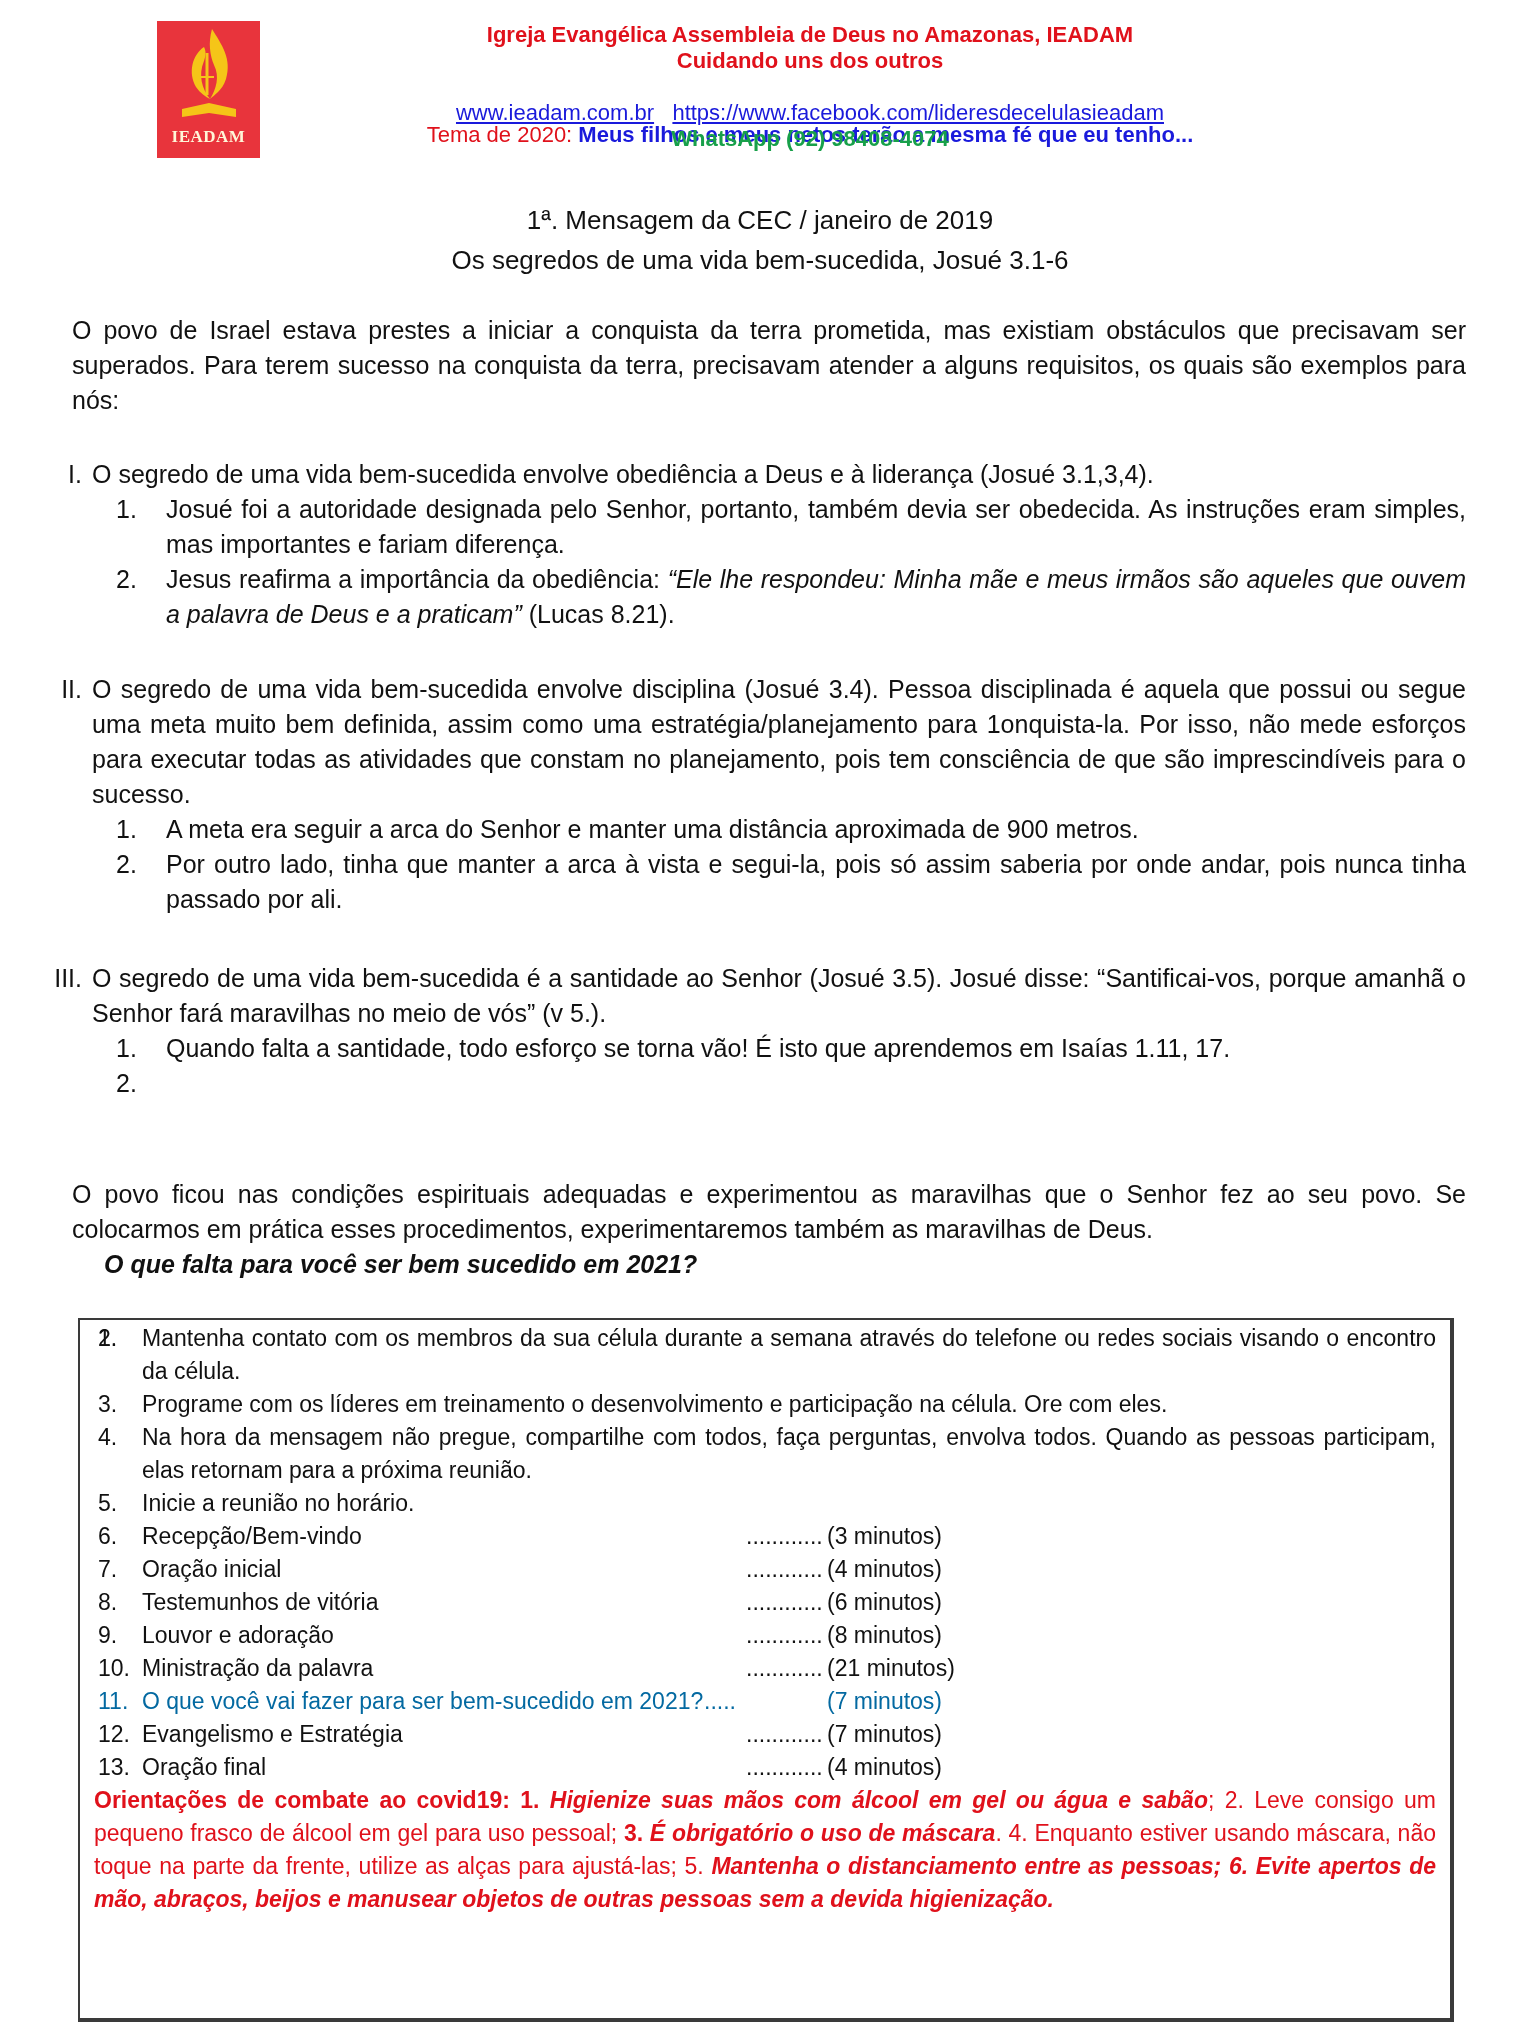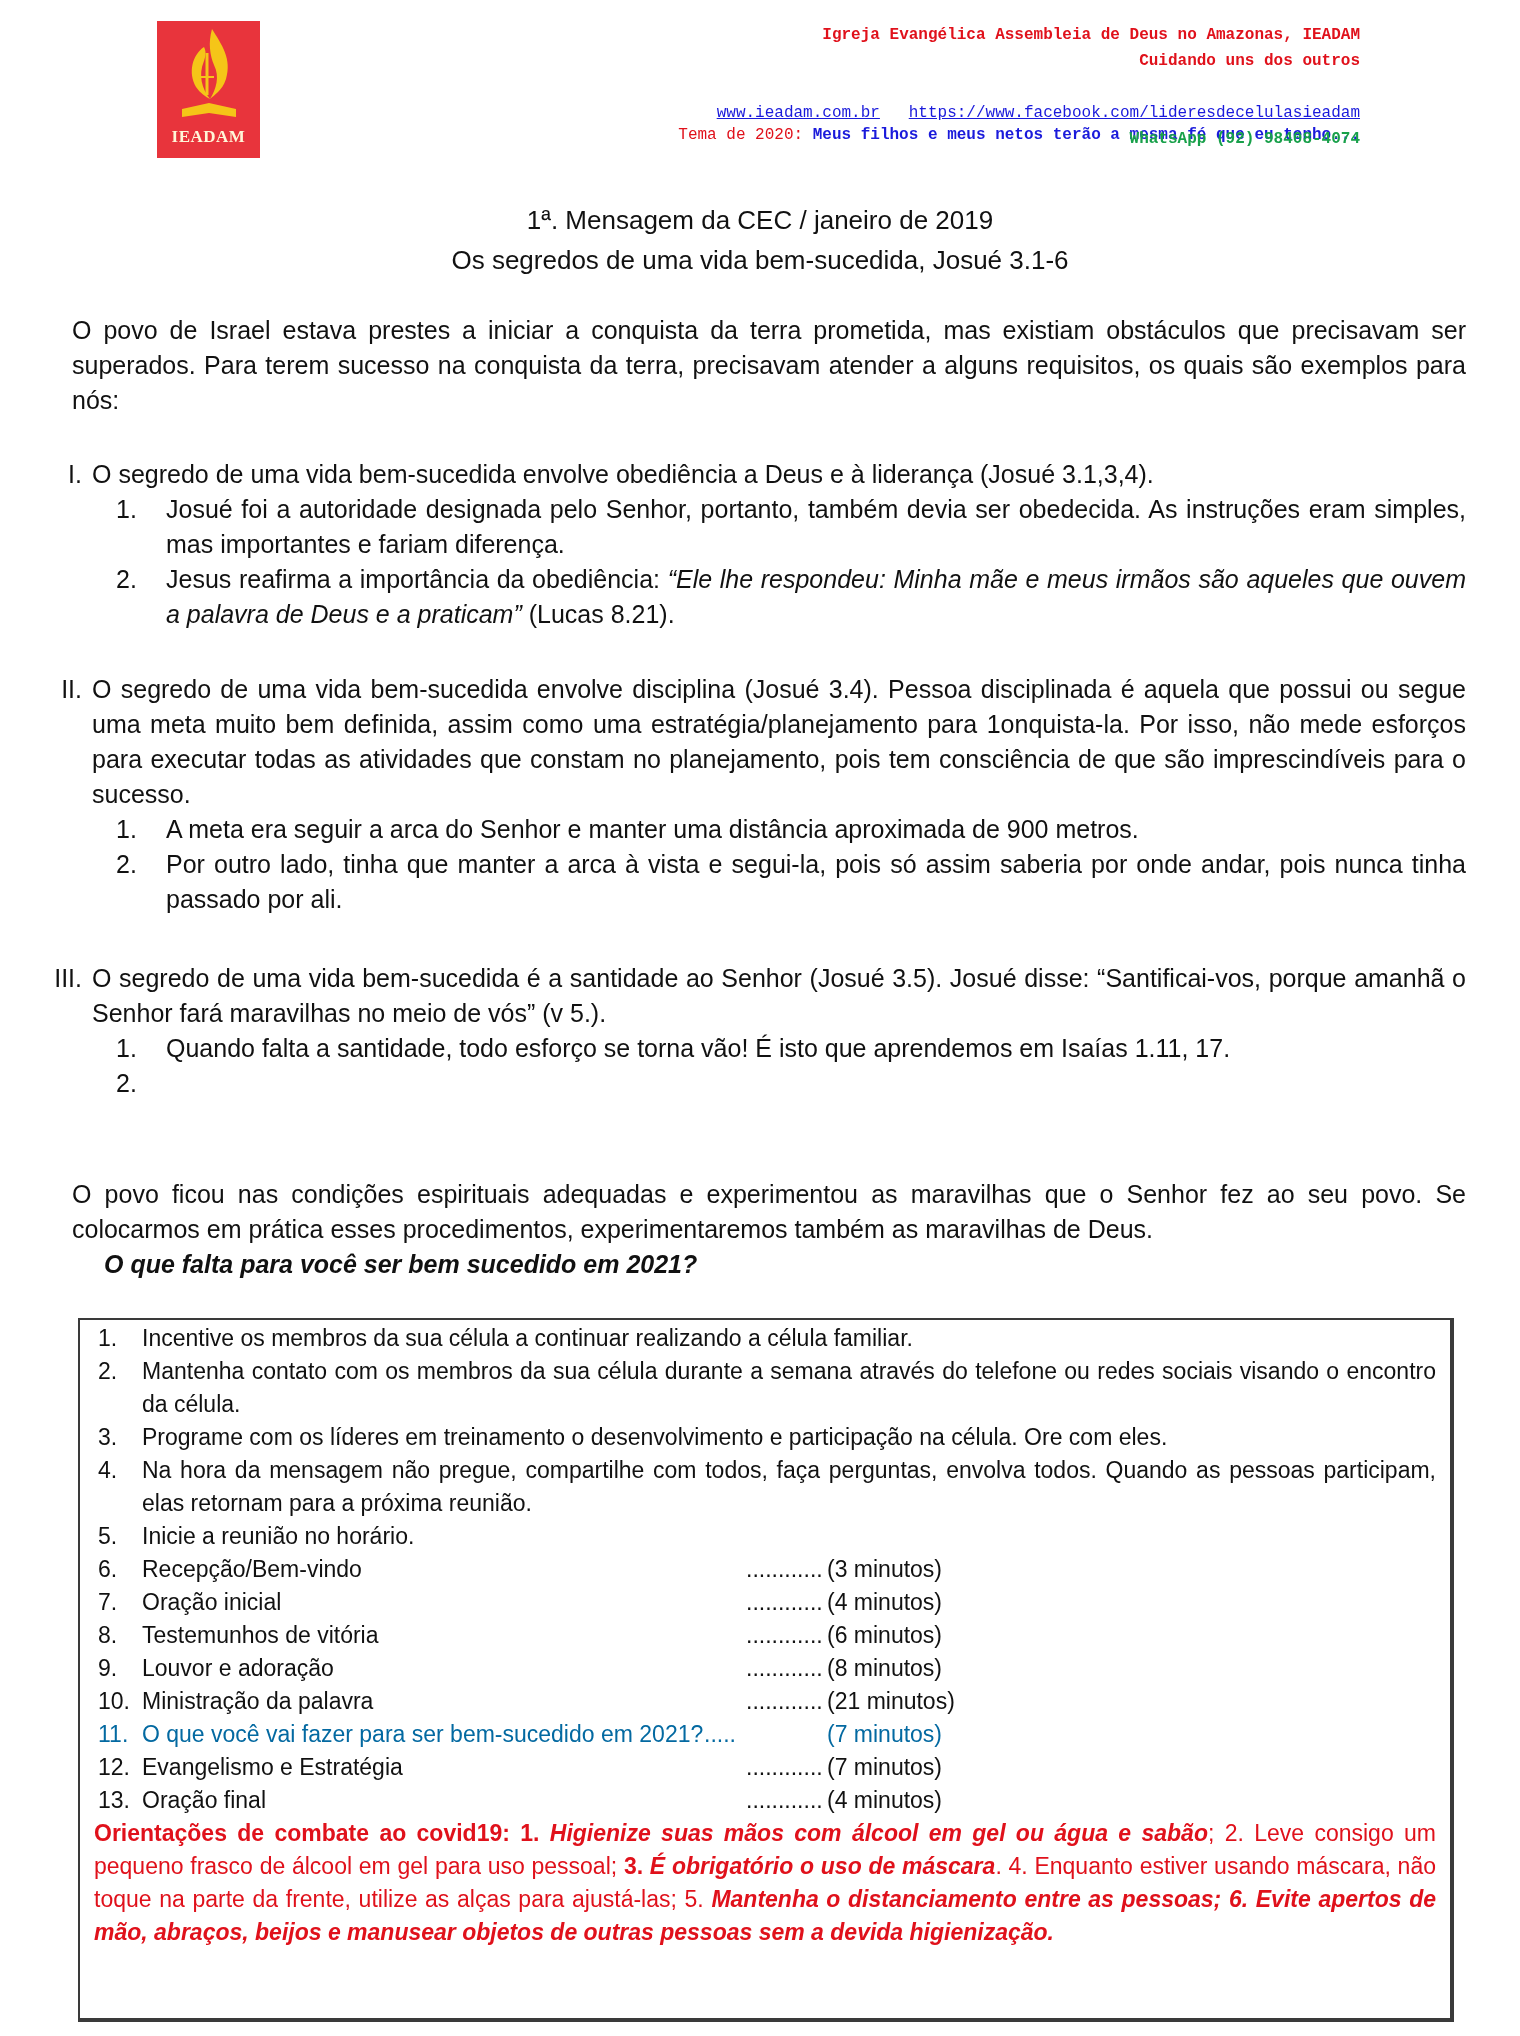--- a/index.html
+++ b/index.html
@@ -10,22 +10,22 @@
   .logo {
     position: absolute; left: 157px; top: 21px; width: 103px; height: 137px;
     background: #e8343c; display: flex; flex-direction: column; align-items: center;
   }
   .logo svg { margin-top: 4px; }
   .logo-text {
     font-family: "Liberation Serif", serif; font-weight: bold; color: #fff6d8;
     font-size: 17px; letter-spacing: 0.5px; margin-top: 2px;
   }
   .hdr {
-    position: absolute; left: 260px; width: 1100px; text-align: right;
-    font-family: Liberation Mono, monospace; font-size: 16px; line-height: 26px;
+    position: absolute; left: 260px; width: 1100px; text-align: center;
+    font-family: Liberation Sans, sans-serif; font-size: 22px; line-height: 26px;
   }
   .hdr .red { color: #e0111b; }
   .hdr .bold { font-weight: bold; }
   .hdr .blue { color: #1a1adb; font-weight: bold; }
   .hdr a { color: #1a1adb; text-decoration: underline; }
   .hdr .green { color: #18a04a; font-weight: bold; }
 
   .titles {
     position: absolute; left: 0; width: 1520px; top: 200px; text-align: center;
     font-size: 26px; line-height: 40px; color: #111;
@@ -136,21 +136,21 @@
     <span class="num">2.</span>
   </div>
 </div>
 
 <div class="doc just" style="top:1177px;">O povo ficou nas condições espirituais adequadas e experimentou as maravilhas que o Senhor fez ao seu povo. Se colocarmos em prática esses procedimentos, experimentaremos também as maravilhas de Deus.</div>
 <div class="doc bolditalic" style="top:1247px;">O que falta para você ser bem sucedido em 2021?</div>
 
 <div class="box">
 
   <div class="pitem">
-    <span class="pn">1.</span><span>Incentive os membros da sua célula a continuar realizando a célula familiar.</span>
+    <span class="pn">1.</span>
   </div>
   <div class="pitem">
     <span class="pn">2.</span><span>Mantenha contato com os membros da sua célula durante a semana através do telefone ou redes sociais visando o encontro da célula.</span>
   </div>
   <div class="pitem">
     <span class="pn">3.</span><span>Programe com os líderes em treinamento o desenvolvimento e participação na célula. Ore com eles.</span>
   </div>
   <div class="pitem">
     <span class="pn">4.</span><span>Na hora da mensagem não pregue, compartilhe com todos, faça perguntas, envolva todos. Quando as pessoas participam, elas retornam para a próxima reunião.</span>
   </div>

